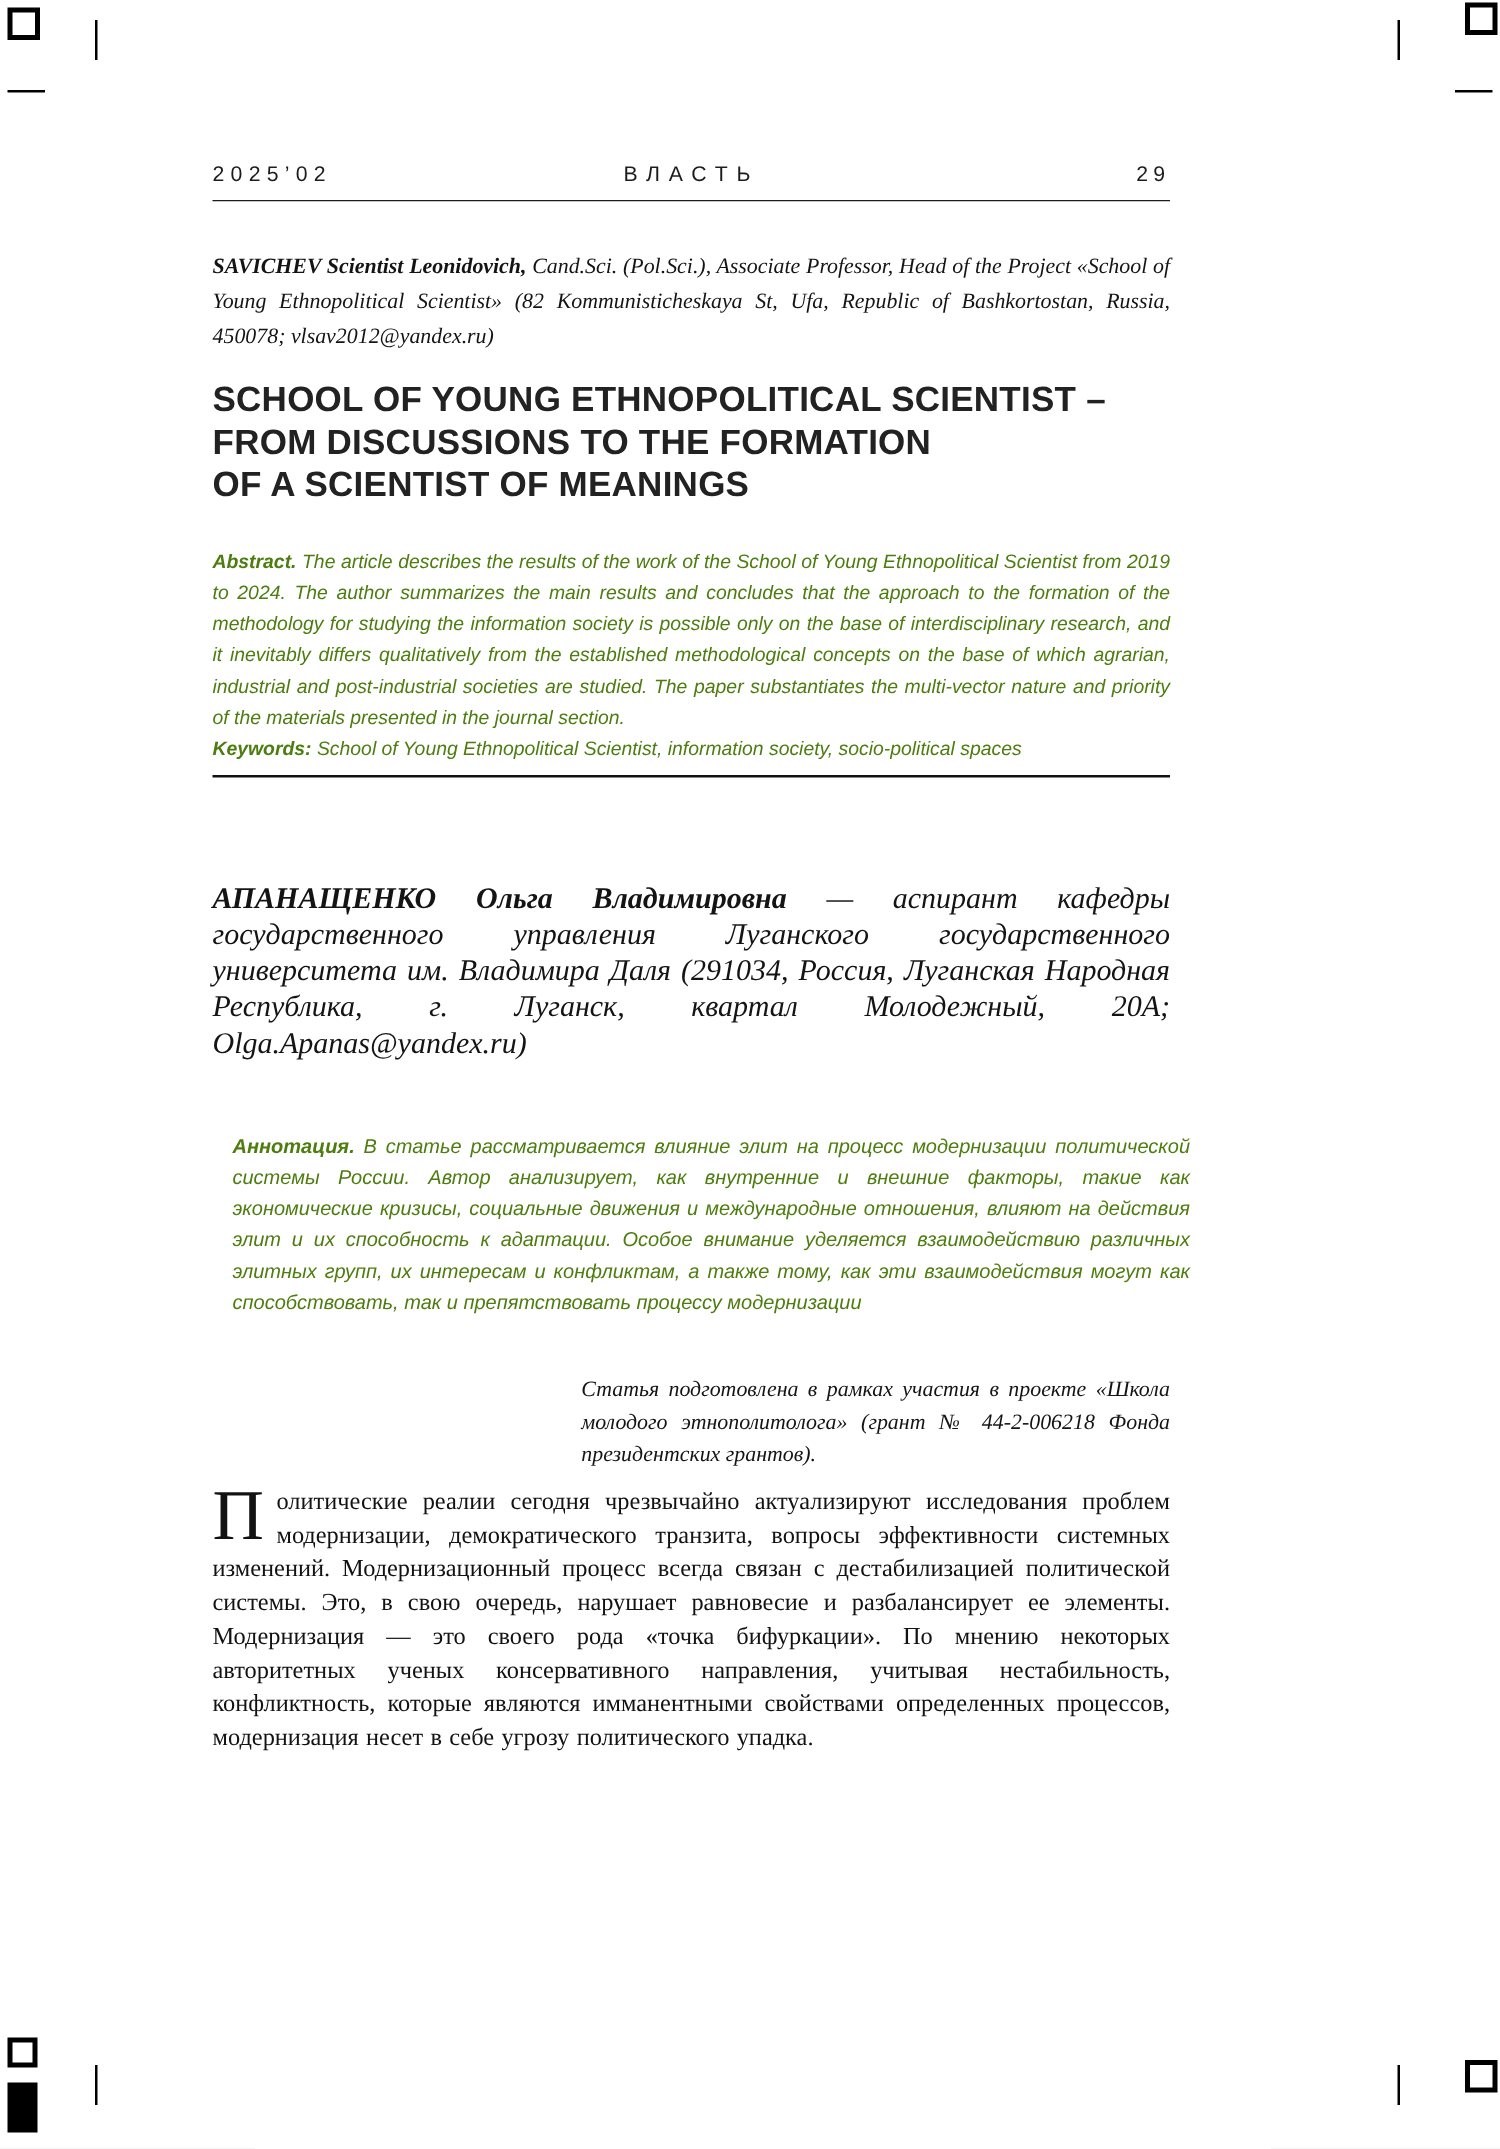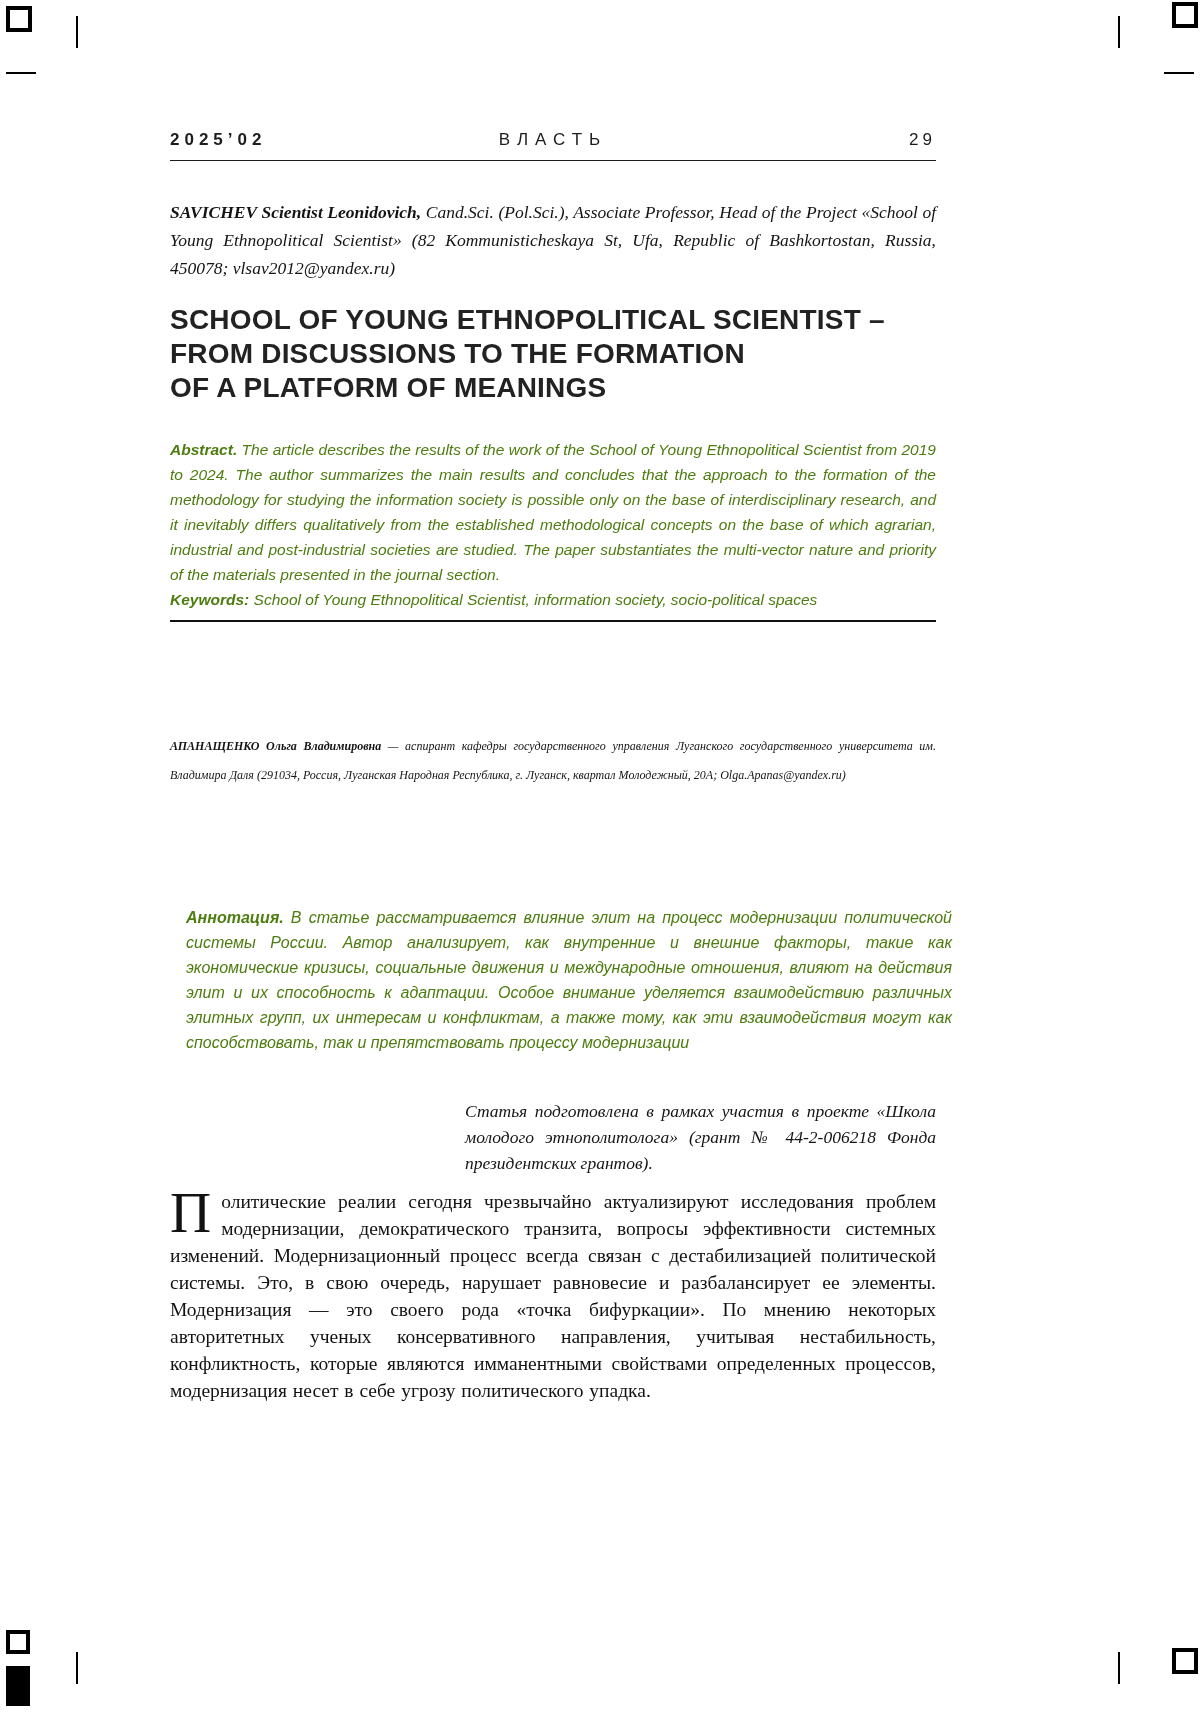--- a/index.html
+++ b/index.html
@@ -39,21 +39,21 @@
     top: 130px;
     display: grid;
     grid-template-columns: 1fr auto 1fr;
     align-items: baseline;
     font-family: "Liberation Sans", sans-serif;
     font-size: 17px;
     font-weight: 500;
     letter-spacing: 5px;
     color: #1c1c1c;
   }
-  .running-head .rh-left { text-align: left; font-weight: bold; }
+  .running-head .rh-left { text-align: left; }
   .running-head .rh-center { text-align: left; letter-spacing: 7px; }
   .running-head .rh-right { text-align: right; letter-spacing: 4px; }
 
   .head-rule { top: 160px; height: 1px; background: #1c1c1c; }
 
   .author-block {
     font-family: "Liberation Serif", serif;
     font-style: italic;
     font-size: 17.5px;
     line-height: 28px;
@@ -78,21 +78,21 @@
     font-size: 15.5px;
     line-height: 25px;
     text-align: justify;
     color: #4d7c0f;
   }
   .abstract-en { top: 437px; }
   .kw-label { font-weight: bold; }
 
   .divider { top: 620px; height: 2px; background: #111; }
 
-  .author-ru { top: 732px; font-size: 12px; line-height: 29px; }
+  .author-ru { top: 705px; font-size: 24px; line-height: 29px; }
 
   .title-ru { top: 795px; font-size: 30px; line-height: 40px; }
 
   .annotation-ru { top: 905px; font-size: 16px; line-height: 25px; margin-left: 16px; }
 
   .grant-note {
     top: 1098px;
     left: 465px;
     width: 471px;
     font-family: "Liberation Serif", serif;
@@ -145,21 +145,21 @@
   </div>
   <div class="col head-rule"></div>
 
   <p class="col author-block author-en">
     <span class="author-name">SAVICHEV Scientist Leonidovich,</span><span> Cand.Sci. (Pol.Sci.),  Associate Professor, Head of the Project «School of Young Ethnopolitical Scientist» (82 Kommunisticheskaya St, Ufa, Republic of Bashkortostan, Russia, 450078; vlsav2012@yandex.ru)</span>
   </p>
 
   <h1 class="col article-title title-en">
     <span class="title-line">SCHOOL OF YOUNG ETHNOPOLITICAL SCIENTIST –</span>
     <span class="title-line">FROM DISCUSSIONS TO THE FORMATION</span>
-    <span class="title-line">OF A PLATFORM OF MEANINGS</span>
+    <span class="title-line">OF A SCIENTIST OF MEANINGS</span>
   </h1>
 
   <div class="col abstract-block abstract-en">
     <p><span class="kw-label">Abstract.</span><span> The article describes the results of the work of the School of Young Ethnopolitical Scientist from 2019 to 2024. The author summarizes the main results and concludes that the approach to the formation of the methodology for studying the information society is possible only on the base of interdisciplinary research, and it inevitably differs qualitatively from the established methodological concepts on the base of which agrarian, industrial and post-industrial societies are studied. The paper substantiates the multi-vector nature and priority of the materials presented in the journal section.</span></p>
     <p><span class="kw-label">Keywords:</span><span> School of Young Ethnopolitical Scientist, information society, socio-political spaces</span></p>
   </div>
 
   <div class="col divider"></div>
 
   <p class="col author-block author-ru">

